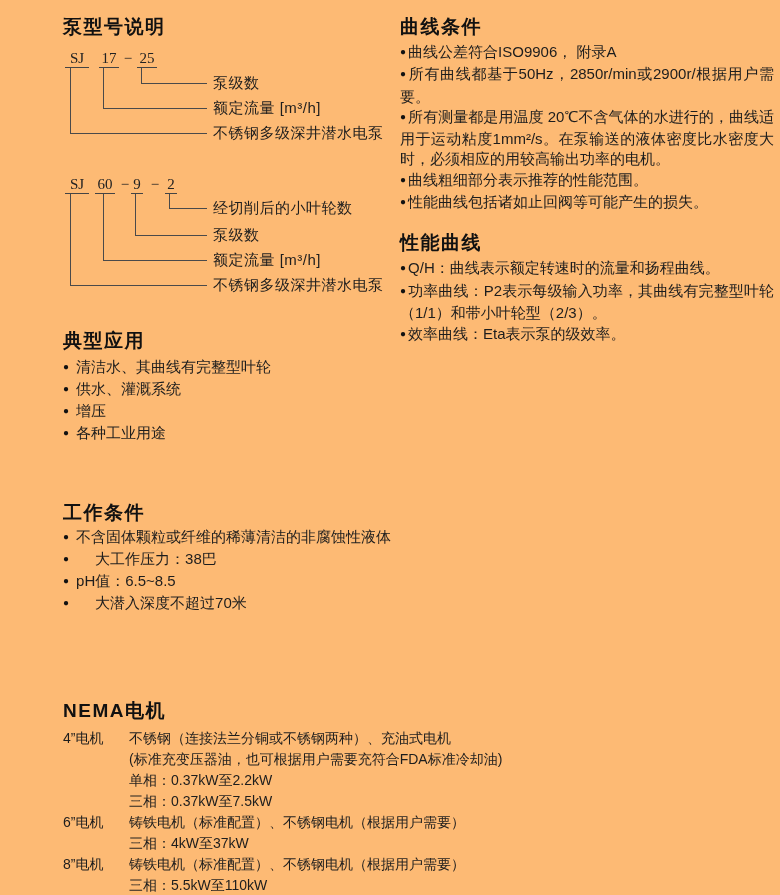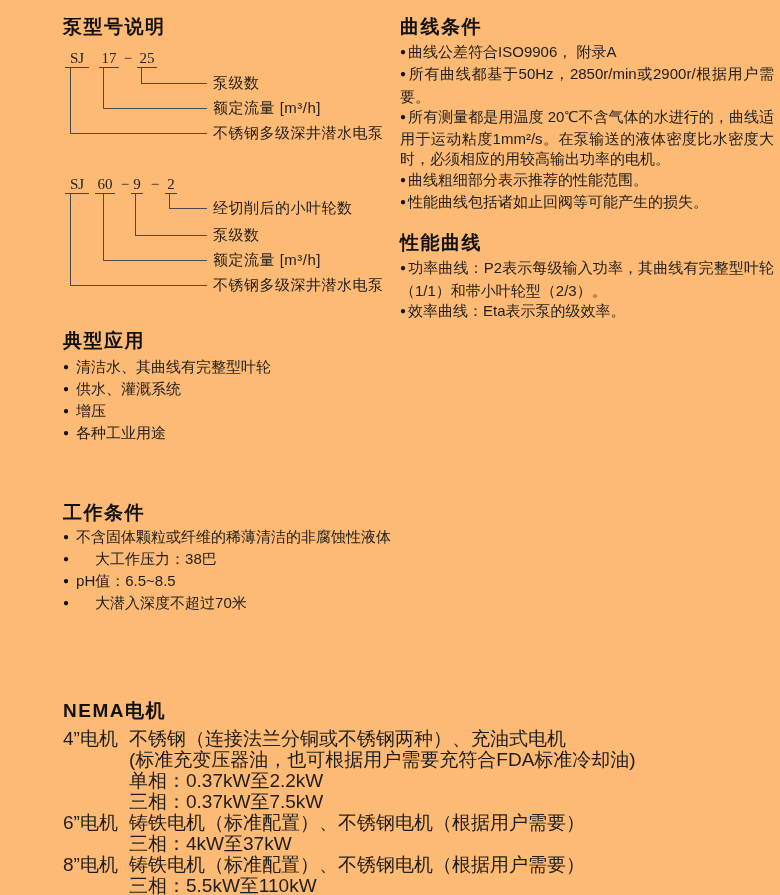--- a/index.html
+++ b/index.html
@@ -29,21 +29,21 @@
   .bul{position:relative;}
   .bul::before{
     content:"●";font-size:10px;margin-right:7px;position:relative;top:-2px;color:#111;
   }
   .loose .bul{height:22px;line-height:22px;font-size:15px;white-space:nowrap;}
   .para{font-size:15px;line-height:20.3px;text-align:justify;}
   .para .bul{display:block;}
   .para .bul::before{margin-right:2px;}
   .indent::before{margin-right:26px !important;}
   
-  .nema{position:absolute;left:63px;top:728px;width:660px;font-size:19px;}
+  .nema{position:absolute;left:63px;top:728px;width:660px;font-size:14px;}
   .nema-row{display:flex;}
   .nema-size{width:66px;line-height:21px;white-space:nowrap;}
   .nema-lines{flex:1;}
   .nema-lines div{line-height:21px;white-space:nowrap;}
 </style>
 </head>
 <body>
 
 <div class="page">
 
@@ -94,20 +94,21 @@
   <div class="blist para" style="left:400px;top:42px;width:374px;">
     <div class="bul">曲线公差符合ISO9906， 附录A</div>
     <div class="bul">所有曲线都基于50Hz，2850r/min或2900r/根据用户需要。</div>
     <div class="bul">所有测量都是用温度 20℃不含气体的水进行的，曲线适用于运动粘度1mm²/s。在泵输送的液体密度比水密度大时，必须相应的用较高输出功率的电机。</div>
     <div class="bul">曲线粗细部分表示推荐的性能范围。</div>
     <div class="bul">性能曲线包括诸如止回阀等可能产生的损失。</div>
   </div>
 
   <h2 class="sec-title" style="left:400px;top:230px;">性能曲线</h2>
   <div class="blist para" style="left:400px;top:258px;width:374px;line-height:20.5px;">
+    <div class="bul">Q/H：曲线表示额定转速时的流量和扬程曲线。</div>
     <div class="bul">功率曲线：P2表示每级输入功率，其曲线有完整型叶轮（1/1）和带小叶轮型（2/3）。</div>
     <div class="bul">效率曲线：Eta表示泵的级效率。</div>
   </div>
 
   <h2 class="sec-title" style="left:63px;top:328px;">典型应用</h2>
   <div class="blist loose" style="left:63px;top:356px;width:330px;">
     <div class="bul">清洁水、其曲线有完整型叶轮</div>
     <div class="bul">供水、灌溉系统</div>
     <div class="bul">增压</div>
     <div class="bul">各种工业用途</div>

